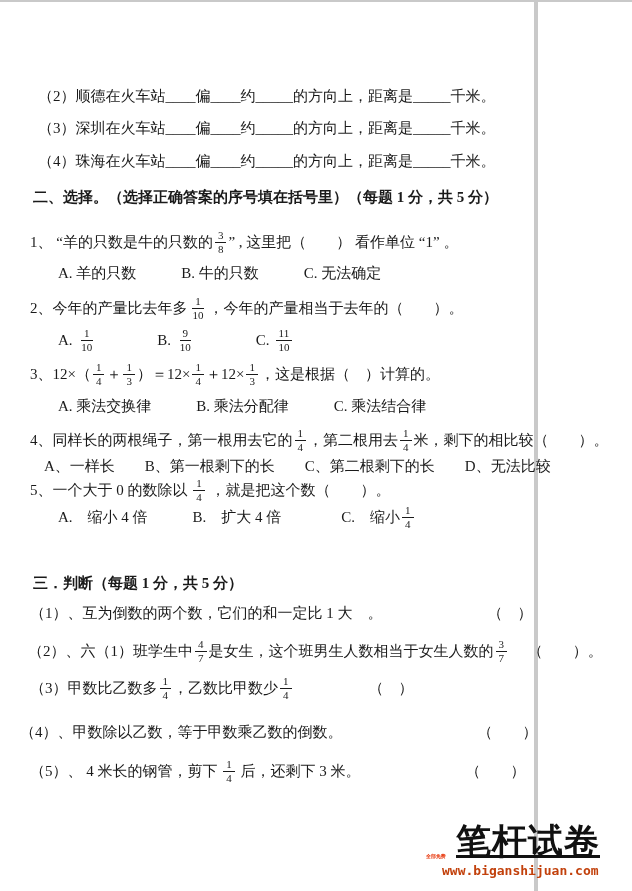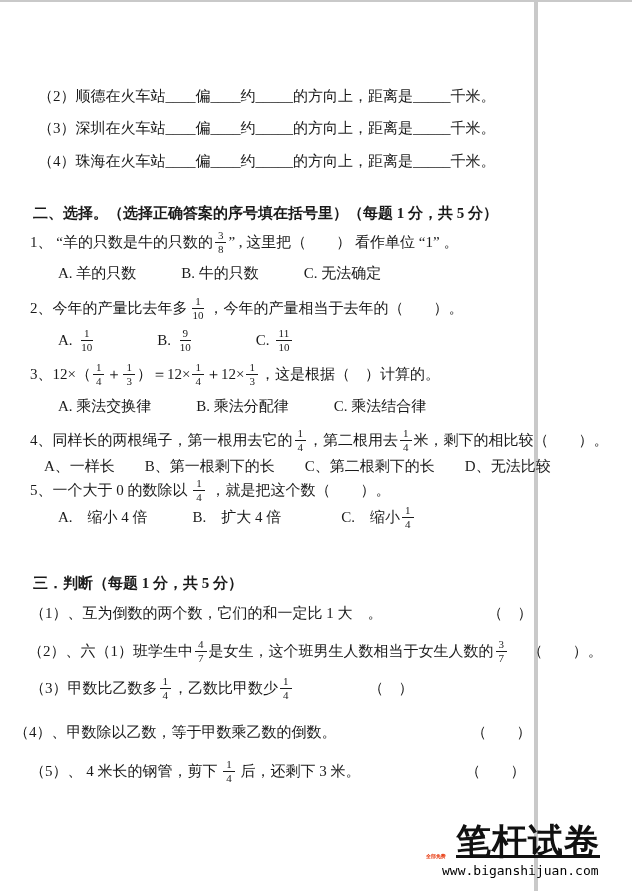--- a/index.html
+++ b/index.html
@@ -59,39 +59,39 @@
     font-size:9px;
     font-weight:700;
     transform:scale(0.55);
     transform-origin:left top;
     white-space:pre;
   }
   .watermark-url {
     position:absolute;
     left:442px; top:863px;
     font-size:13px;
-    font-weight:400;
-    color:#000000;
+    font-weight:700;
+    color:#c2410c;
     font-family:"DejaVu Sans Mono","Liberation Mono",monospace;
     white-space:pre;
   }
 </style>
 </head>
 <body>
 
 <div class="page" style="background: rgb(255, 255, 255);">
 
   <div class="frame-top" style="background: rgb(201, 201, 201);"></div>
   <div class="frame-right" style="background: rgb(201, 201, 201);"></div>
 
   <div class="line" style="left:38px; top:79px;"><span>（2）顺德在火车站____偏____约_____的方向上，距离是_____千米。</span></div>
   <div class="line" style="left:38px; top:111px;"><span>（3）深圳在火车站____偏____约_____的方向上，距离是_____千米。</span></div>
   <div class="line" style="left:38px; top:144px;"><span>（4）珠海在火车站____偏____约_____的方向上，距离是_____千米。</span></div>
 
-  <div class="line bold" style="left:33px; top:196px;">二、选择。（选择正确答案的序号填在括号里）（每题 1 分，共 5 分）</div>
+  <div class="line bold" style="left:33px; top:180px;">二、选择。（选择正确答案的序号填在括号里）（每题 1 分，共 5 分）</div>
 
   <div class="line" style="left:30px; top:225px;"><span>1、 “羊的只数是牛的只数的</span><span class="frac"><span class="num">3</span><span class="den">8</span></span><span>” , 这里把（　　） 看作单位 “1” 。</span></div>
   <div class="line" style="left:58px; top:256px;justify-content:flex-end;"><span>A. 羊的只数　　　B. 牛的只数　　　C. 无法确定</span></div>
 
   <div class="line" style="left:30px; top:291px;"><span>2、今年的产量比去年多</span><span class="frac"><span class="num">1</span><span class="den">10</span></span><span>，今年的产量相当于去年的（　　）。</span></div>
   <div class="line" style="left:58px; top:323px;"><span>A. </span><span class="frac"><span class="num">1</span><span class="den">10</span></span><span>　　　　B. </span><span class="frac"><span class="num">9</span><span class="den">10</span></span><span>　　　　C. </span><span class="frac"><span class="num">11</span><span class="den">10</span></span></div>
 
   <div class="line" style="left:30px; top:357px;"><span>3、12×（</span><span class="frac"><span class="num">1</span><span class="den">4</span></span><span>＋</span><span class="frac"><span class="num">1</span><span class="den">3</span></span><span>）＝12×</span><span class="frac"><span class="num">1</span><span class="den">4</span></span><span>＋12×</span><span class="frac"><span class="num">1</span><span class="den">3</span></span><span>，这是根据（　）计算的。</span></div>
   <div class="line" style="left:58px; top:389px;"><span>A. 乘法交换律　　　B. 乘法分配律　　　C. 乘法结合律</span></div>
 
@@ -99,20 +99,20 @@
   <div class="line" style="left:44px; top:449px;"><span>A、一样长　　B、第一根剩下的长　　C、第二根剩下的长　　D、无法比较</span></div>
 
   <div class="line" style="left:30px; top:473px;"><span>5、一个大于 0 的数除以 </span><span class="frac"><span class="num">1</span><span class="den">4</span></span><span> ，就是把这个数（　　）。</span></div>
   <div class="line" style="left:58px; top:500px;"><span>A.　缩小 4 倍　　　B.　扩大 4 倍　　　　C.　缩小</span><span class="frac"><span class="num">1</span><span class="den">4</span></span></div>
 
   <div class="line bold" style="left:33px; top:566px;">三．判断（每题 1 分，共 5 分）</div>
 
   <div class="line" style="left:30px; top:596px;justify-content:flex-end;"><span>（1）、互为倒数的两个数，它们的和一定比 1 大　。　　　　　　　（　）</span></div>
   <div class="line" style="left:28px; top:634px;"><span>（2）、六（1）班学生中</span><span class="frac"><span class="num">4</span><span class="den">7</span></span><span>是女生，这个班男生人数相当于女生人数的</span><span class="frac"><span class="num">3</span><span class="den">7</span></span><span>　 （　　）。</span></div>
   <div class="line" style="left:30px; top:671px;"><span>（3）甲数比乙数多</span><span class="frac"><span class="num">1</span><span class="den">4</span></span><span>，乙数比甲数少</span><span class="frac"><span class="num">1</span><span class="den">4</span></span><span>　　　　　（　）</span></div>
-  <div class="line" style="left:14px; top:715px;justify-content:flex-end;"><span>（4）、甲数除以乙数，等于甲数乘乙数的倒数。　　　　　　　　　（　　）</span></div>
+  <div class="line" style="left:20px; top:715px;justify-content:flex-end;"><span>（4）、甲数除以乙数，等于甲数乘乙数的倒数。　　　　　　　　　（　　）</span></div>
   <div class="line" style="left:30px; top:754px;"><span>（5）、 4 米长的钢管，剪下 </span><span class="frac"><span class="num">1</span><span class="den">4</span></span><span> 后，还剩下 3 米。　　　　　　　（　　）</span></div>
 
   <div class="watermark-brand" style="color: rgb(17, 17, 17);">笔杆试卷</div>
   <div class="watermark-free" style="color: rgb(232, 56, 13);">全部免费</div>
   <div class="watermark-url">www.biganshijuan.com</div>
 
 </div>
 
 </body></html>

